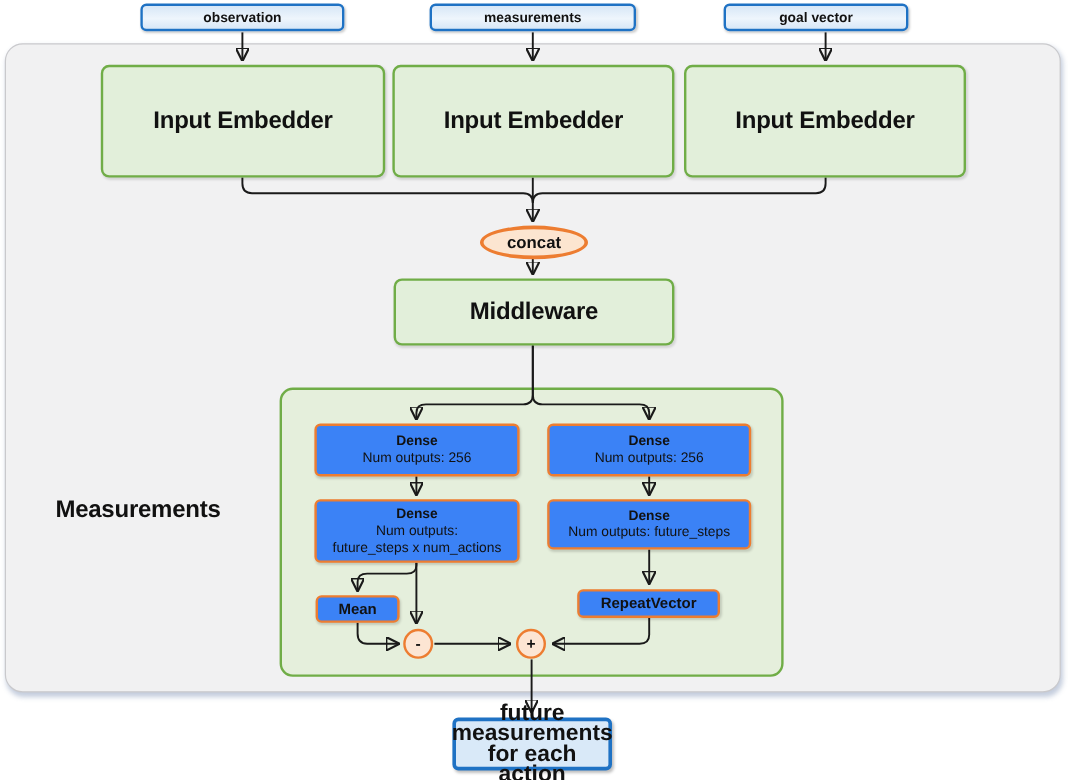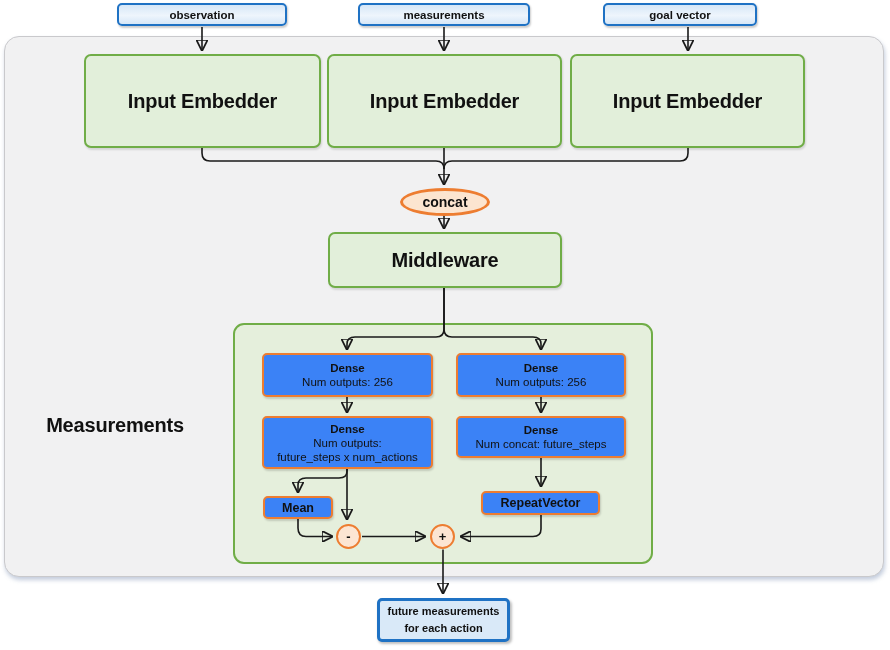--- a/index.html
+++ b/index.html
@@ -22,21 +22,21 @@
   }
   
   .io-blue{
     background:linear-gradient(180deg,#d7e7f7 0%,#eef5fc 55%,#d7e7f7 100%);
     border:2.5px solid #1f72c4;border-radius:5px;
     font-weight:bold;font-size:11.5px;
     box-shadow:1px 1.5px 2px rgba(0,0,0,0.2);
   }
   .io-out{
     background:#d9e9f8;border:3px solid #1f72c4;border-radius:5px;
-    font-weight:bold;font-size:11px;line-height:17px;
+    font-weight:bold;font-size:19px;line-height:17px;
     box-shadow:1.5px 2px 2.5px rgba(0,0,0,0.25);
   }
   
   .green-box{
     background:#e2efda;border:2.5px solid #70ad47;border-radius:7px;
     font-weight:bold;font-size:20px;letter-spacing:-0.2px;
     box-shadow:1px 1.5px 2px rgba(0,0,0,0.12);
   }
   .head-frame{
     left:233px;top:323px;width:420px;height:241px;
@@ -150,21 +150,21 @@
   <div class="dense-sub">Num outputs:</div>
   <div class="dense-sub">future_steps x num_actions</div>
 </div>
 
 <div class="box orange-box" style="left:456px;top:353px;width:170px;height:44px;">
   <div class="dense-title">Dense</div>
   <div class="dense-sub">Num outputs: 256</div>
 </div>
 <div class="box orange-box" style="left:456px;top:416px;width:170px;height:42px;">
   <div class="dense-title">Dense</div>
-  <div class="dense-sub">Num concat: future_steps</div>
+  <div class="dense-sub">Num outputs: future_steps</div>
 </div>
 
 <div class="box orange-box small-bold" style="left:263px;top:496px;width:70px;height:23px;">
   <span>Mean</span>
 </div>
 
 <div class="box orange-box small-bold" style="left:481px;top:491px;width:119px;height:24px;">
   <span>RepeatVector</span>
 </div>
 

